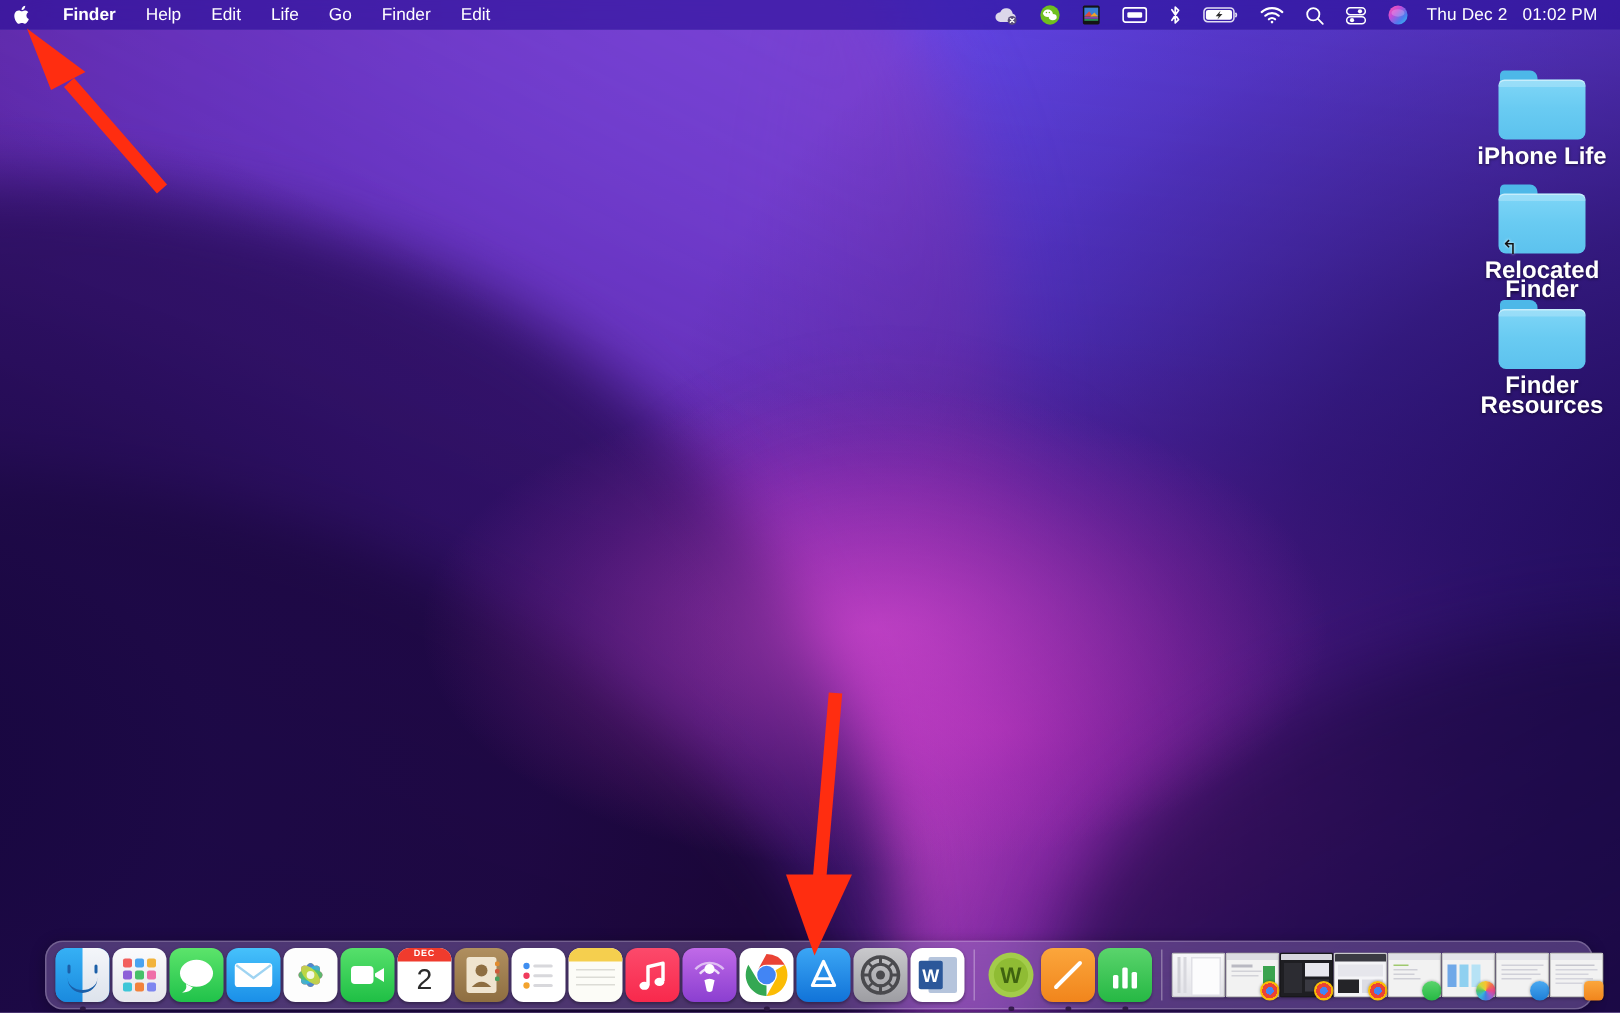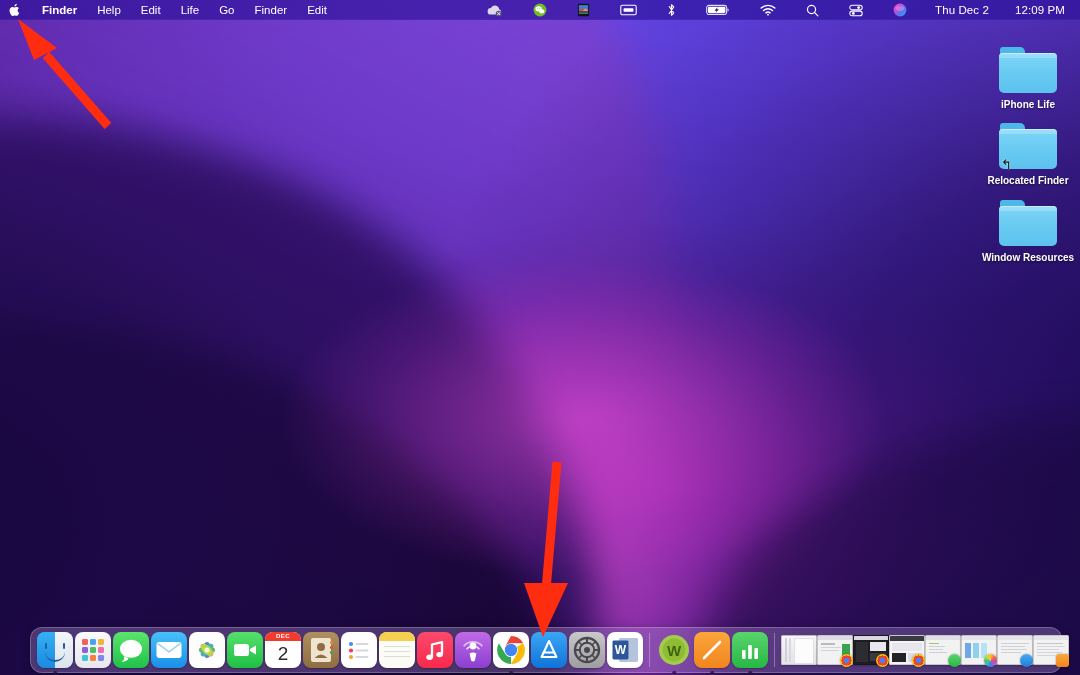--- a/index.html
+++ b/index.html
@@ -103,21 +103,21 @@
     padding: 0 10px; height: 20px; line-height: 20px;
     white-space: nowrap; color: #fff;
   }
   .mb-item.app { font-weight: bold; }
   .mb-apple {
     padding: 0 11px 0 9px; height: 20px;
     display: flex; align-items: center;
   }
   .mb-right {
     margin-left: auto; display: flex; align-items: center;
-    height: 20px; padding-right: 10px; gap: 16px;
+    height: 20px; padding-right: 10px; gap: 0px;
   }
   .mb-stat {
     height: 20px; display: flex; align-items: center; justify-content: center;
     padding: 0 7px;
   }
   .mb-clock { font-size: 11.5px; letter-spacing: 0.1px; padding: 0 5px; }
 
   
   .ic { display: block; }
 
@@ -144,21 +144,21 @@
     position: absolute; left: 0; top: 6px; width: 58px; height: 5px;
     background: rgba(255,255,255,0.22); border-radius: 4px 4px 0 0;
   }
   .alias-badge {
     position: absolute; left: 2px; bottom: -2px;
     font-size: 13px; color: #111; line-height: 1;
     text-shadow: 0 0 2px rgba(255,255,255,0.9);
   }
   .desk-label {
     margin-top: 5px;
-    font-size: 10px; font-weight: bold; color: #fff;
+    font-size: 16px; font-weight: bold; color: #fff;
     text-align: center; line-height: 13px;
     text-shadow: 0 1px 2px rgba(0,0,0,0.55);
     max-width: 96px;
   }
 
   
   #dock {
     position: absolute; left: 30px; bottom: 2px; width: 1020px; height: 44px;
     background: rgba(180,150,215,0.33);
     border: 0.5px solid rgba(255,255,255,0.22);
@@ -332,21 +332,21 @@
               <stop offset="70%" stop-color="#4a7ef0"></stop>
               <stop offset="100%" stop-color="#35c9e8"></stop>
             </linearGradient>
           </defs>
           <circle cx="9" cy="9" r="8.2" fill="url(#sirig)"></circle>
           <ellipse cx="9" cy="7.2" rx="5.6" ry="3.2" fill="rgba(255,255,255,0.22)"></ellipse>
         </svg>
       </div>
 
       <div class="mb-clock">Thu Dec 2</div>
-      <div class="mb-clock">12:09 PM</div>
+      <div class="mb-clock">01:02 PM</div>
     </div>
   </div>
 
   <div class="desk-icon" style="left:976px; top:47px;">
     <div class="folder">
       <div class="tab"></div>
         <div class="body"></div>
         <div class="lip"></div>
     </div>
     <div class="desk-label">iPhone Life</div>
@@ -361,21 +361,21 @@
     </div>
     <div class="desk-label">Relocated Finder</div>
   </div>
 
   <div class="desk-icon" style="left:976px; top:200px;">
     <div class="folder">
       <div class="tab"></div>
         <div class="body"></div>
         <div class="lip"></div>
     </div>
-    <div class="desk-label">Window Resources</div>
+    <div class="desk-label">Finder Resources</div>
   </div>
 
   <div id="dock">
 
     <div class="dock-item">
       <div class="dock-icon" style="background:linear-gradient(180deg,#2aa3ef,#1b8fe0);">
         <div style="position:absolute;left:0;top:0;width:50%;height:100%;background:linear-gradient(180deg,#35b0f5,#1a8ade);"></div>
         <div style="position:absolute;right:0;top:0;width:50%;height:100%;background:linear-gradient(180deg,#f4f6fa,#dde3ec);"></div>
         <div style="position:absolute;left:8px;top:11px;width:2px;height:6px;background:#1b5fa8;border-radius:1px;"></div>
         <div style="position:absolute;right:8px;top:11px;width:2px;height:6px;background:#1b5fa8;border-radius:1px;"></div>

